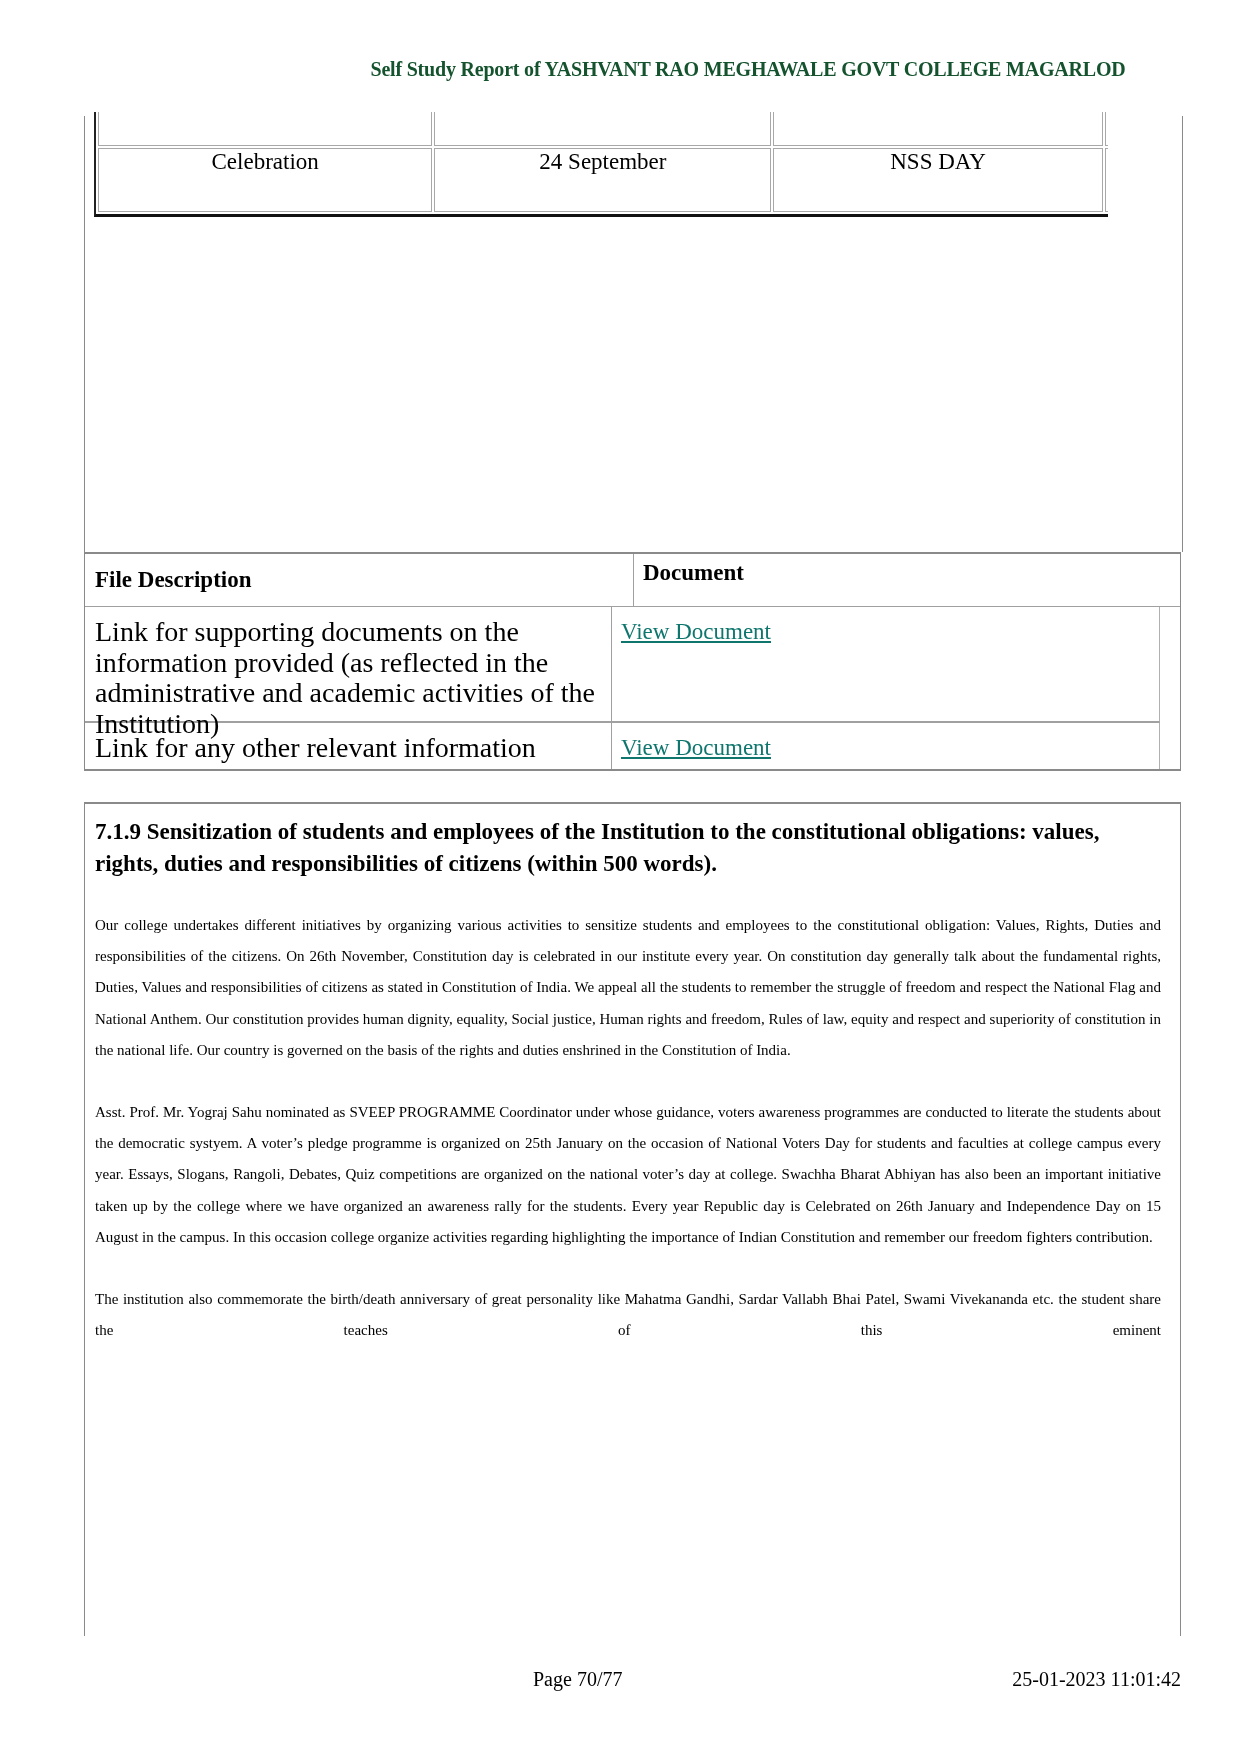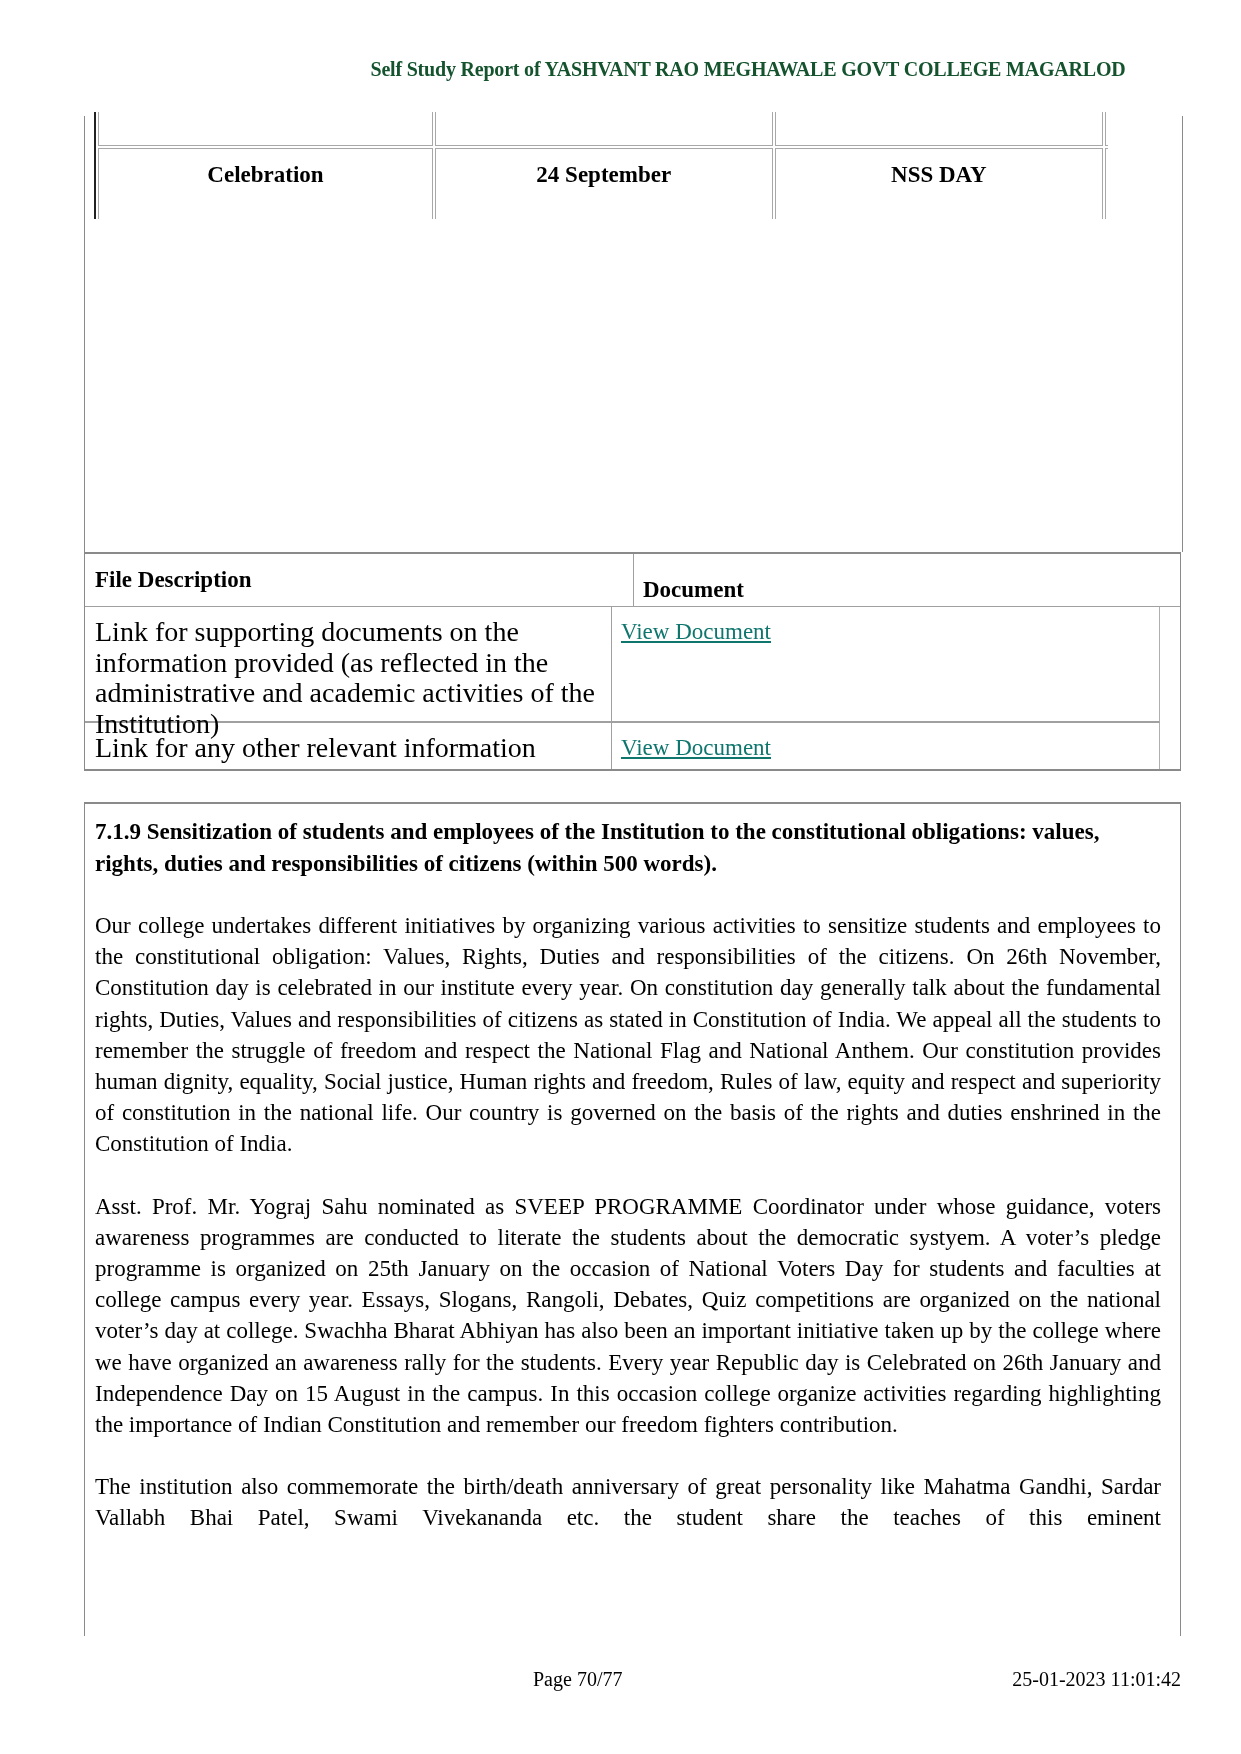--- a/index.html
+++ b/index.html
@@ -23,49 +23,49 @@
   }
   .carry table {
     border-collapse: separate; border-spacing: 2px; width: 1200px;
     border-left: 2px solid #222; border-bottom: 3px solid #111; position: absolute; left: 0; top: -3px;
   }
   .carry td {
     border: 1px solid #a8a8a8; font-size: 23px; text-align: center; vertical-align: top; padding: 0 4px;
     overflow: hidden; white-space: nowrap;
   }
   .carry .r0 td { height: 33px; vertical-align: bottom; }
-  .carry .r1 td { height: 62px; padding-top: 13px; font-weight: bold; }
+  .carry .r1 td { height: 62px; padding-top: 0; }
   .carry .c0 { width: 359px; } .carry .c1 { width: 359px; } .carry .c2 { width: 355px; }
   .carry .c3 { width: 200px; text-align: left; line-height: 31px; }
 
   
   .files {
     position: absolute; left: 84px; top: 552px; width: 1097px; height: 219px;
     border: 1px solid #8a8a8a; border-top: 2px solid #8a8a8a; border-bottom: 2px solid #8a8a8a; box-sizing: border-box;
   }
   .files .hdr { position: absolute; left: 0; top: 0; width: 100%; height: 52px; border-bottom: 1px solid #a0a0a0; }
   .files .hdr .h0 { position: absolute; left: 10px; top: 13px; font-weight: bold; font-size: 23px; }
   .files .hdr .vdiv { position: absolute; left: 548px; top: 0; height: 52px; border-left: 1px solid #a0a0a0; }
-  .files .hdr .h1 { position: absolute; left: 558px; top: 23px; font-weight: bold; font-size: 23px; }
+  .files .hdr .h1 { position: absolute; left: 558px; top: 6px; font-weight: bold; font-size: 23px; }
   .files .row { position: absolute; left: 0; width: 1074px; border-right: 1px solid #b0b0b0; }
   .files .row1 { top: 53px; height: 114px; border-bottom: 2px solid #a0a0a0; }
   .files .row2 { top: 169px; height: 46px; }
   .files .row .desc { position: absolute; left: 10px; top: 10px; width: 516px; font-size: 28px; line-height: 30.5px; }
   .files .row .vdiv { position: absolute; left: 526px; top: 0; bottom: 0; border-left: 1px solid #a0a0a0; }
   .files .row .link { position: absolute; left: 536px; top: 10px; font-size: 23px; line-height: 30.5px; color: #0f766e; text-decoration: underline; cursor: pointer; }
 
   
   .section {
     position: absolute; left: 84px; top: 802px; width: 1097px; height: 834px;
     border-left: 1px solid #8a8a8a; border-right: 1px solid #8a8a8a; border-top: 2px solid #8a8a8a; box-sizing: border-box;
   }
   .section .inner { position: absolute; left: 10px; top: 12px; width: 1066px; }
   .q { font-weight: bold; font-size: 23px; line-height: 31.5px; margin: 0; }
   .resp { font-weight: bold; font-size: 23px; line-height: 31px; margin: 30px 0 0 0; }
-  .para { font-size: 23px; line-height: 31.2px; text-align: justify; margin: 31px 0 0 0; }
+  .para { font-size: 15px; line-height: 31.2px; text-align: justify; margin: 31px 0 0 0; }
 
   .footer-page { position: absolute; left: 533px; top: 1668px; font-size: 20px; }
   .footer-time { position: absolute; right: 60px; top: 1668px; font-size: 20px; }
 </style>
 </head>
 <body>
 
 <div class="header">Self Study Report of YASHVANT RAO MEGHAWALE GOVT COLLEGE MAGARLOD</div>
 
 <div class="frame"></div>

